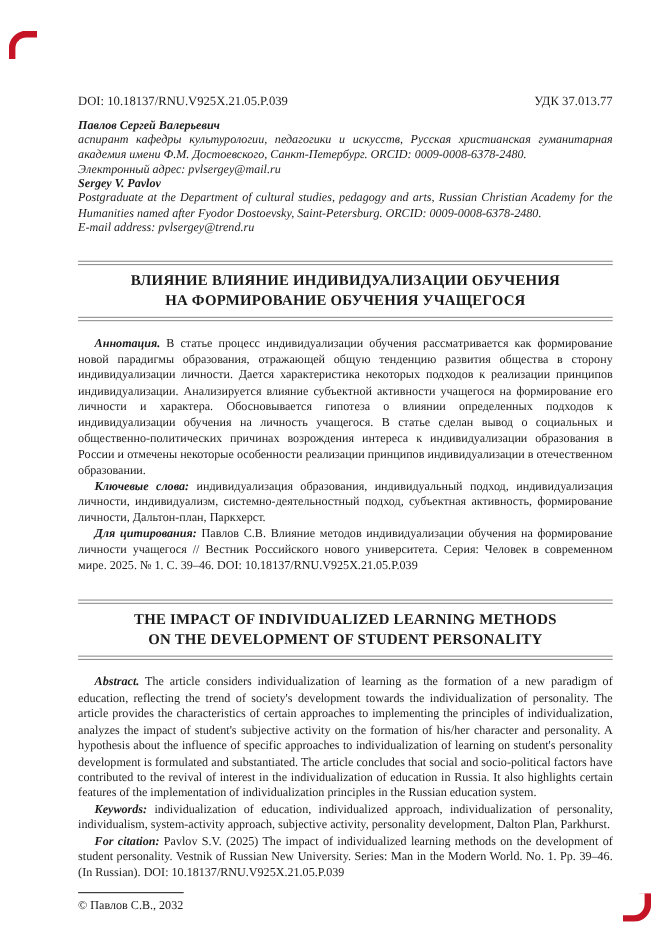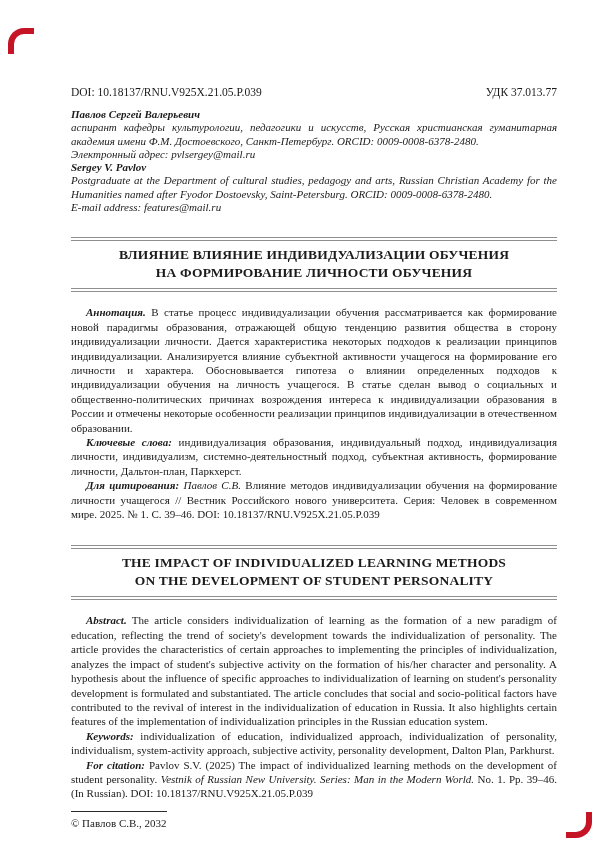--- a/index.html
+++ b/index.html
@@ -45,21 +45,21 @@
     font-size: 13.5px; font-weight: bold; line-height: 18px;
     letter-spacing: 0.2px; padding: 5px 0 6px 0;
   }
 
   .body-text { margin-top: 13px; }
   .para {
     font-size: 11px; line-height: 14.4px;
     text-align: justify; text-indent: 15px;
   }
   .lead { font-weight: bold; font-style: italic; }
-  .it { font-style: italic; }
+  .it { }
 
   .title-box.en { margin-top: 24px; text-align: center; }
   .body-text.en { margin-top: 13px; }
 
   .footer { margin-top: 10px; }
   .footer-rule { width: 96px; border-top: 1.5px solid #2a2a2a; margin-bottom: 5px; }
   .copyright { font-size: 11px; line-height: 13px; }
 </style>
 </head>
 <body>
@@ -75,28 +75,28 @@
       <span>DOI: 10.18137/RNU.V925X.21.05.P.039</span>
       <span>УДК 37.013.77</span>
     </div>
 
     <div class="authors">
       <p class="author-name">Павлов Сергей Валерьевич</p>
       <p>аспирант кафедры культурологии, педагогики и искусств, Русская христианская гуманитарная академия имени Ф.М. Достоевского, Санкт-Петербург. ORCID: 0009-0008-6378-2480.</p>
       <p>Электронный адрес: pvlsergey@mail.ru</p>
       <p class="author-name">Sergey V. Pavlov</p>
       <p>Postgraduate at the Department of cultural studies, pedagogy and arts, Russian Christian Academy for the Humanities named after Fyodor Dostoevsky, Saint-Petersburg. ORCID: 0009-0008-6378-2480.</p>
-      <p>E-mail address: features@mail.ru</p>
+      <p>E-mail address: pvlsergey@trend.ru</p>
     </div>
 
     <div class="title-box">
       <div class="dbl-rule"></div>
       <h1>
         <span>ВЛИЯНИЕ ВЛИЯНИЕ ИНДИВИДУАЛИЗАЦИИ ОБУЧЕНИЯ</span><br>
-        <span>НА ФОРМИРОВАНИЕ ЛИЧНОСТИ ОБУЧЕНИЯ</span>
+        <span>НА ФОРМИРОВАНИЕ ОБУЧЕНИЯ УЧАЩЕГОСЯ</span>
       </h1>
       <div class="dbl-rule"></div>
     </div>
 
     <div class="body-text">
       <p class="para"><span class="lead">Аннотация.</span> <span>В статье процесс индивидуализации обучения рассматривается как формирование новой парадигмы образования, отражающей общую тенденцию развития общества в сторону индивидуализации личности. Дается характеристика некоторых подходов к реализации принципов индивидуализации. Анализируется влияние субъектной активности учащегося на формирование его личности и характера. Обосновывается гипотеза о влиянии определенных подходов к индивидуализации обучения на личность учащегося. В статье сделан вывод о социальных и общественно-политических причинах возрождения интереса к индивидуализации образования в России и отмечены некоторые особенности реализации принципов индивидуализации в отечественном образовании.</span></p>
       <p class="para"><span class="lead">Ключевые слова:</span> <span>индивидуализация образования, индивидуальный подход, индивидуализация личности, индивидуализм, системно-деятельностный подход, субъектная активность, формирование личности, Дальтон-план, Паркхерст.</span></p>
       <p class="para"><span class="lead">Для цитирования:</span> <span class="it">Павлов С.В.</span> <span>Влияние методов индивидуализации обучения на формирование личности учащегося // Вестник Российского нового университета. Серия: Человек в современном мире. 2025. № 1. С. 39–46. DOI: 10.18137/RNU.V925X.21.05.P.039</span></p>
     </div>
 

